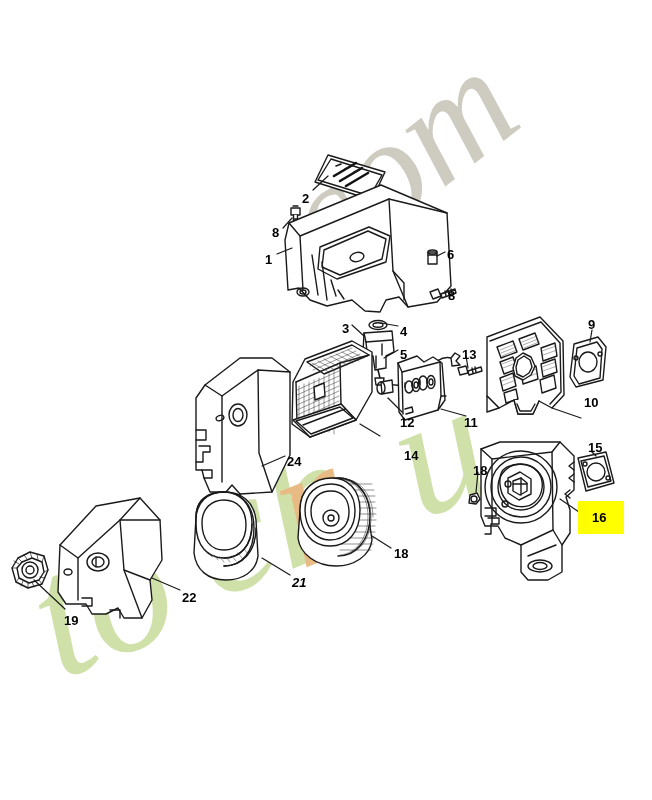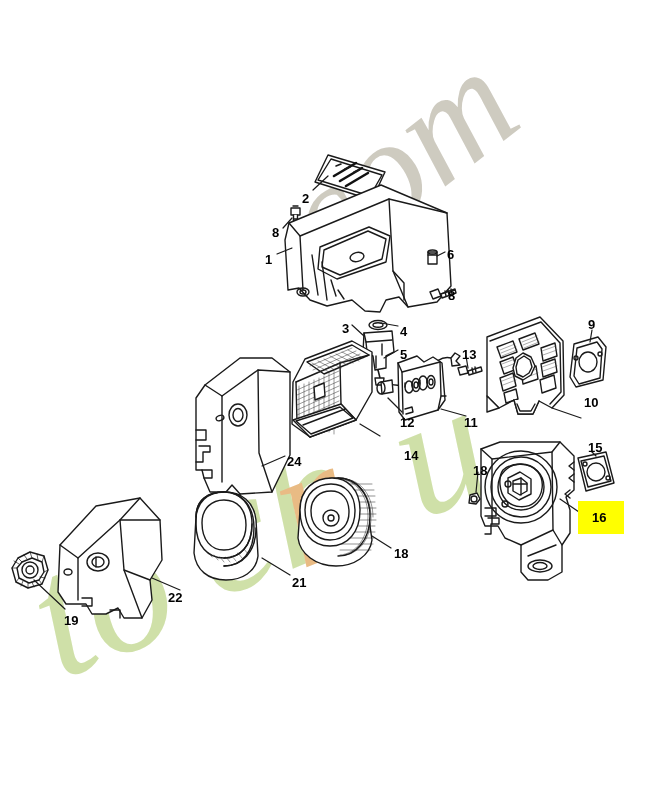--- a/index.html
+++ b/index.html
@@ -482,21 +482,21 @@
     <span class="label" style="left:448px;top:289px;">8</span>
     <span class="label" style="left:588px;top:318px;">9</span>
     <span class="label" style="left:584px;top:396px;">10</span>
     <span class="label" style="left:464px;top:416px;">11</span>
     <span class="label" style="left:400px;top:416px;">12</span>
     <span class="label" style="left:462px;top:348px;text-align:right;">13</span>
     <span class="label" style="left:404px;top:437px;margin-top:12px;">14</span>
     <span class="label" style="left:588px;top:441px;">15</span>
     <span class="label" style="left:473px;top:464px;">18</span>
     <span class="label" style="left:394px;top:547px;">18</span>
-    <span class="label" style="left:292px;top:576px;">21</span>
-    <span class="label" style="left:168px;top:591px;">22</span>
+    <span class="label" style="left:292px;top:576px;font-style:italic;">21</span>
+    <span class="label" style="left:182px;top:591px;">22</span>
     <span class="label" style="left:64px;top:614px;">19</span>
     <span class="label" style="left:287px;top:455px;">24</span>
 
     <span class="label" style="left:592px;top:511px;">16</span>
   </div>
 
 </div>
 
 </body></html>

